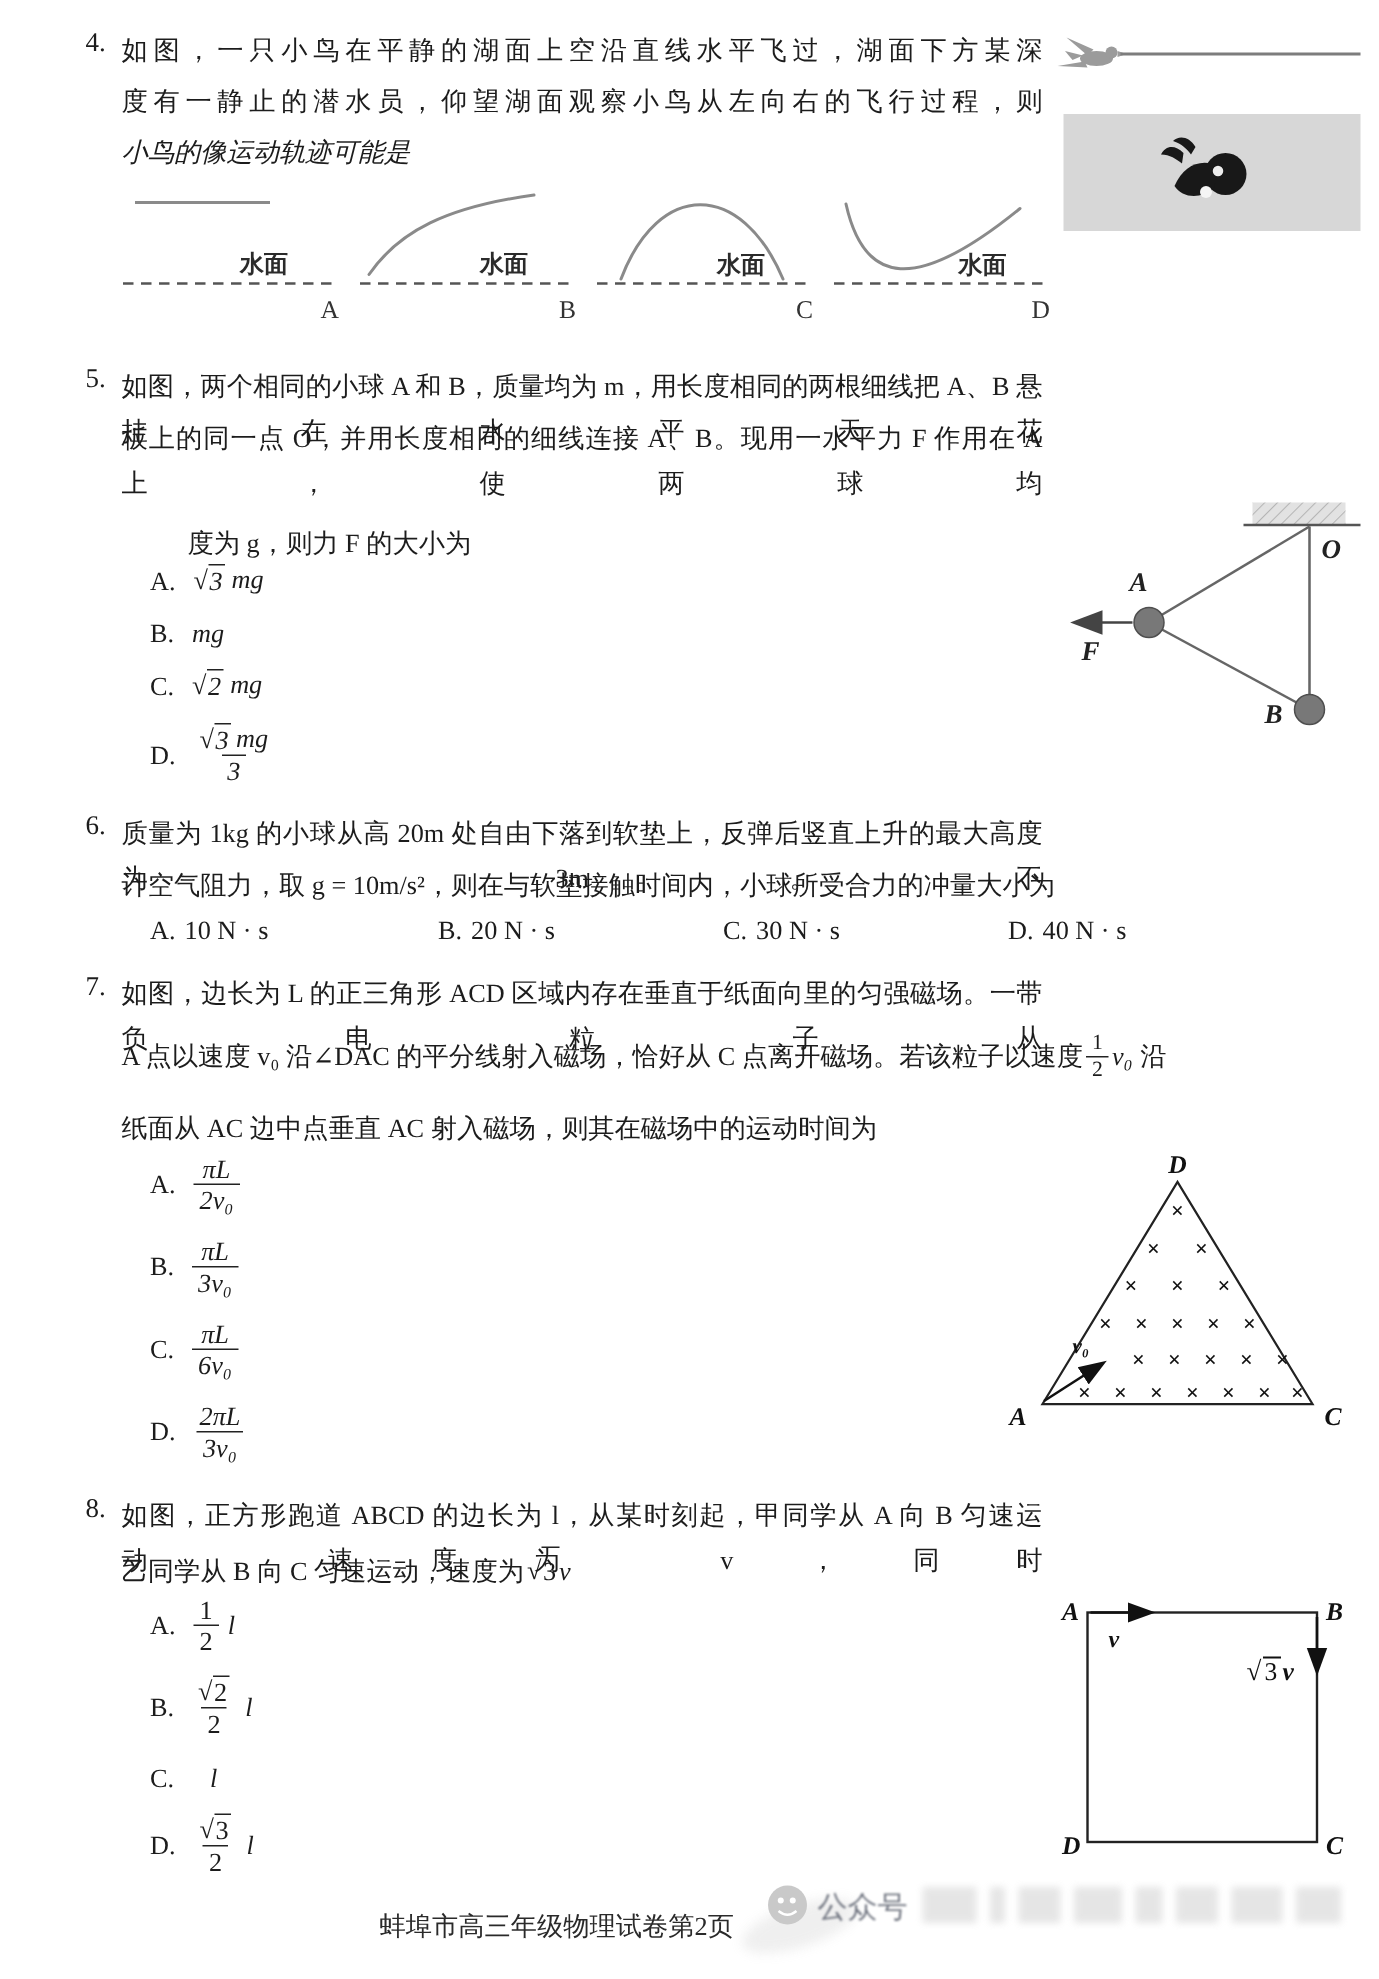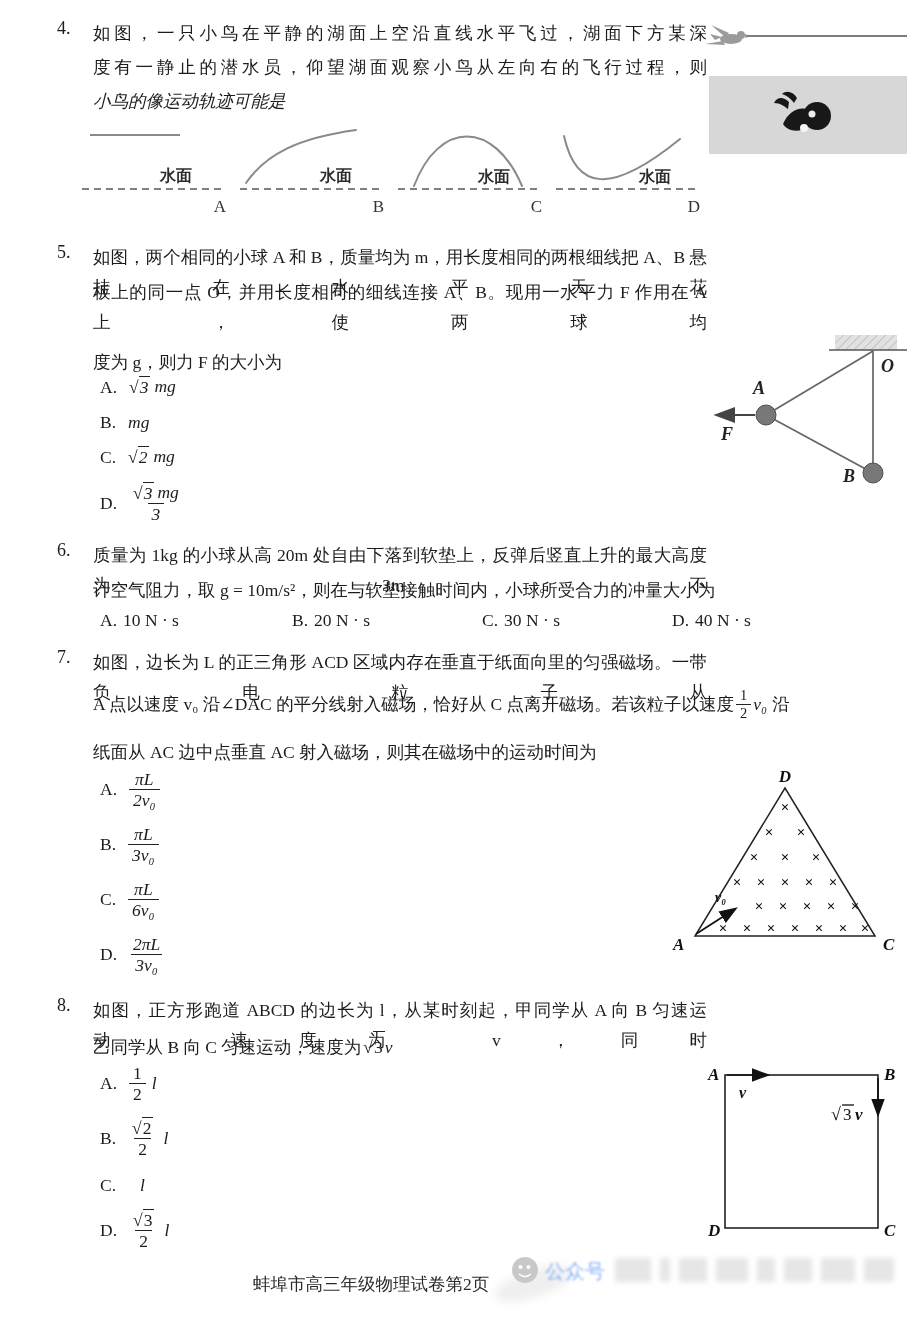--- a/index.html
+++ b/index.html
@@ -1,21 +1,21 @@
 <!DOCTYPE html>
 <html><head>
 <meta charset="utf-8">
 <style>
   html,body{margin:0;padding:0;background:#fff;}
   .page{position:relative;width:919px;height:1319px;background:#fff;overflow:hidden;
         font-family:"Liberation Serif","DejaVu Serif",serif;color:#1c1c1c;}
   .abs{position:absolute;}
   .sect{position:absolute;left:57px;width:860px;}
   .qnum{position:absolute;left:0;top:0;font-size:18px;}
-  .tline{position:absolute;left:36px;width:614px;font-size:17.5px;line-height:30px;white-space:nowrap;}
+  .tline{position:absolute;left:24px;width:614px;font-size:17.5px;line-height:30px;white-space:nowrap;}
   .tline.fill{white-space:normal;text-align:justify;text-align-last:justify;}
   .var{font-style:italic;}
   
   .frac{display:inline-flex;flex-direction:column;align-items:center;line-height:1.15;font-style:italic;}
   .frac .den{border-top:1.4px solid #222;padding:0 4px;}
   .frac .num{padding:0 4px;}
   .frac.inline{font-size:14.5px;vertical-align:middle;margin:0 2px;}
   
   .sqrt{display:inline-flex;align-items:flex-start;font-style:normal;}
   .sqrt .sym{transform:translateY(0.5px);}
@@ -25,21 +25,21 @@
   .opt .mvar{font-style:italic;}
   .panel-row{position:absolute;display:flex;gap:10px;}
   .panel{width:148px;text-align:right;}
   .panel svg{display:block;}
   .panel-letter{font-size:17px;margin-top:3px;color:#333;}
   .figlabel{font-style:italic;font-weight:bold;}
   .flight-line{position:absolute;height:2px;background:#7d7d7d;}
   .water-rect{position:absolute;background:#d7d7d7;}
   .footer{position:absolute;font-size:17.5px;color:#2a2a2a;}
   .wm{position:absolute;opacity:.6;}
-  .wm-text{position:absolute;font-size:20px;color:#3b82f6;filter:blur(0.8px);white-space:nowrap;}
+  .wm-text{position:absolute;font-size:20px;color:#0f172a;filter:blur(0.8px);white-space:nowrap;}
   .wm-blocks{position:absolute;display:flex;gap:9px;align-items:flex-start;filter:blur(2.5px);opacity:.55;}
   .wm-block{height:24px;background:#b3b3b3;}
   .wm-swoosh{position:absolute;width:80px;height:28px;background:#bdbdbd;border-radius:50%;
              transform:rotate(-18deg);filter:blur(4px);opacity:.4;}
 </style>
 </head>
 <body>
 
 <div class="page">
 
@@ -108,21 +108,21 @@
         <circle cx="41" cy="26" r="3.5" fill="#ececec"></circle>
         <circle cx="33" cy="40" r="4" fill="#f5f5f5"></circle>
       </svg>
     </div>
   </div>
 
   <div class="sect" style="top:242px;height:290px;">
     <span class="qnum">5.</span>
     <div class="tline fill" style="top:35px;">板上的同一点 O，并用长度相同的细线连接 A、B。现用一水平力 F 作用在 A 上，使两球均</div>
     <div class="tline fill" style="top:0;">如图，两个相同的小球 A 和 B，质量均为 m，用长度相同的两根细线把 A、B 悬挂在水平天花</div>
-    <div class="tline" style="top:105px;">度为 g，则力 F 的大小为</div>
+    <div class="tline" style="top:105px;margin-left:44px;">度为 g，则力 F 的大小为</div>
 
     <div class="opt" style="left:43px;top:134px;">
       <span class="lbl">A.</span>
       <span class="mvar"><span class="sqrt">
             <span class="sym">√</span>
             <span class="rad">3</span>
           </span><span class="mvar" style="margin-left:4px;">mg</span></span>
     </div>
     <div class="opt" style="left:43px;top:170px;">
       <span class="lbl">B.</span>

